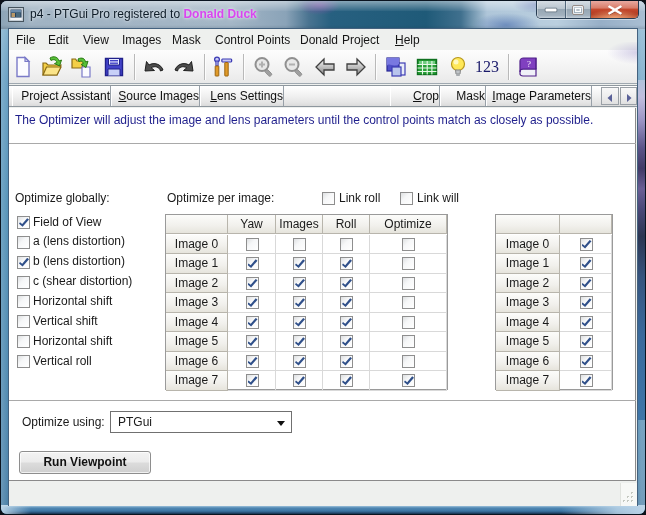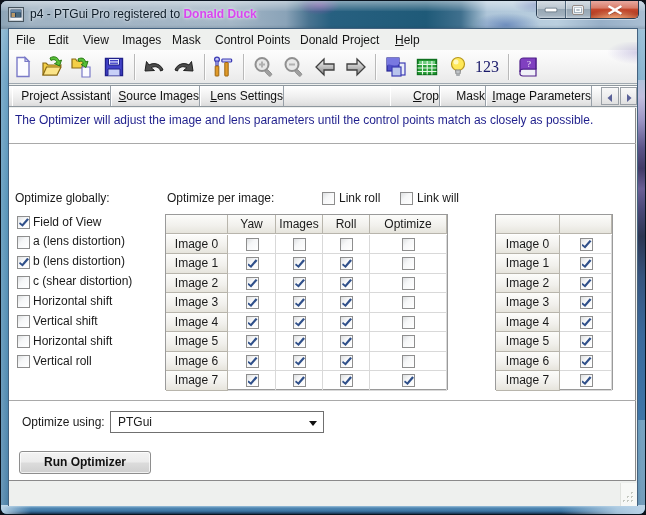--- a/index.html
+++ b/index.html
@@ -358,25 +358,25 @@
 <div class="ccell" style="left:551px;top:303.0px;width:52px;height:19.5px"></div>
 <div class="cb ck" style="left:570.5px;top:306.2px"></div>
 <div class="hcell" style="left:487px;top:322.5px;width:64px;height:19.5px;line-height:18px">Image 6</div>
 <div class="ccell" style="left:551px;top:322.5px;width:52px;height:19.5px"></div>
 <div class="cb ck" style="left:570.5px;top:325.8px"></div>
 <div class="hcell" style="left:487px;top:342.0px;width:64px;height:19.5px;line-height:18px">Image 7</div>
 <div class="ccell" style="left:551px;top:342.0px;width:52px;height:19.5px"></div>
 <div class="cb ck" style="left:570.5px;top:345.2px"></div>
 <div class="hline" style="top:371px"></div>
 <div class="lbl" style="left:13px;top:386px">Optimize using:</div>
-<div class="combo" style="left:101px;top:382px;width:214px;height:22px">
+<div class="combo" style="left:101px;top:382px;width:182px;height:22px">
         <div class="lbl" style="left:7px;top:3px">PTGui</div>
         <div class="ar"></div>
       </div>
-<div class="btn" style="left:10px;top:422px;width:132px;height:23px;line-height:21px;font-weight:bold">Run Optimizer</div>
+<div class="btn" style="left:10px;top:422px;width:132px;height:23px;line-height:21px;font-weight:bold">Run Viewpoint</div>
 <div id="gripzone">
         <div style="position:absolute;right:0;top:1px;width:17px;height:23px;background:#f7f8f6;border-left:1px solid #e0e2de"></div>
         <svg width="12" height="12" viewBox="0 0 12 12" style="position:absolute;right:3px;bottom:3px">
 <g fill="#c4c8c0">
             <rect x="9" y="9" width="2" height="2"></rect>
             <rect x="9" y="5" width="2" height="2"></rect>
             <rect x="5" y="9" width="2" height="2"></rect>
             <rect x="9" y="1" width="2" height="2"></rect>
             <rect x="1" y="9" width="2" height="2"></rect>
             <rect x="5" y="5" width="2" height="2"></rect>

